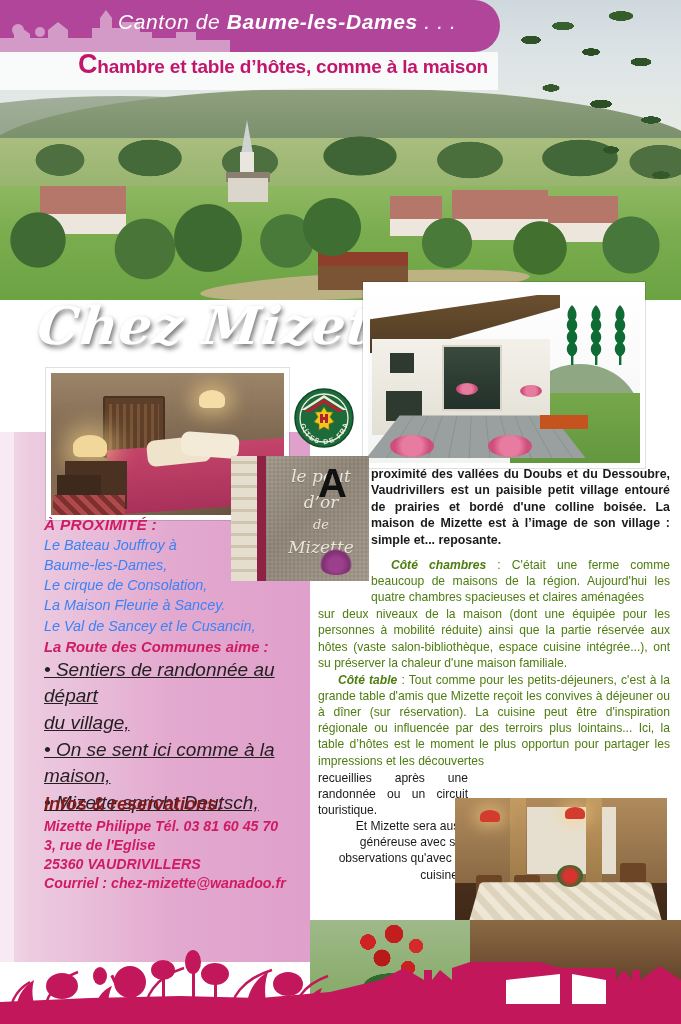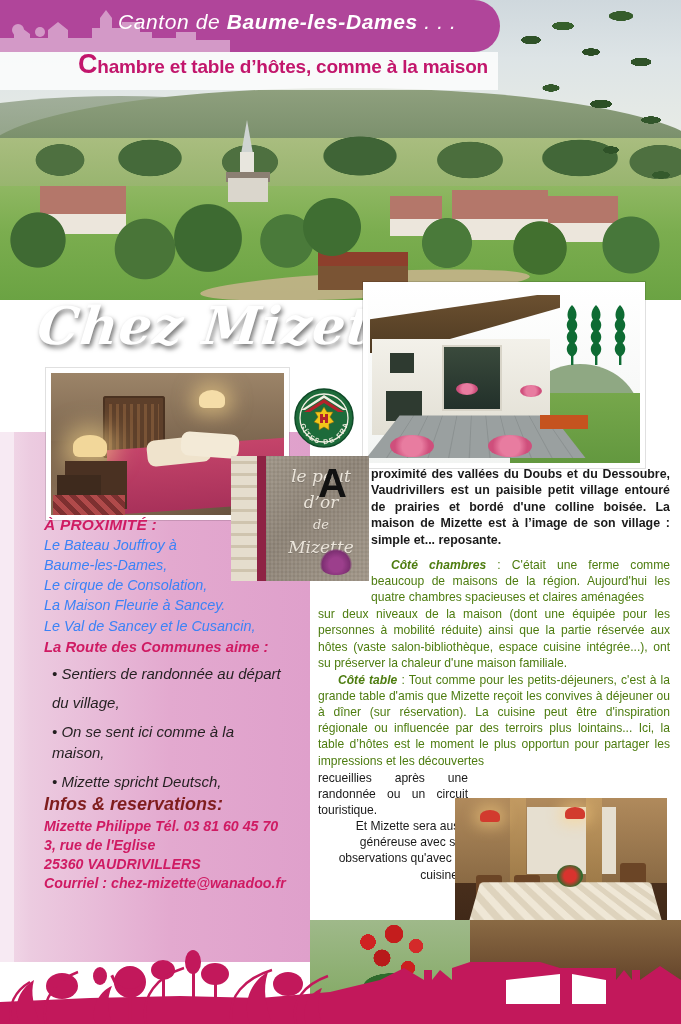--- a/index.html
+++ b/index.html
@@ -225,21 +225,21 @@
   }
   .l-line{
     color:#3b82f6;font-size:14.4px;font-style:italic;line-height:1.40;
     margin:0;white-space:nowrap;
   }
   .l-head2{
     color:#cf1b63;font-size:14.8px;font-weight:bold;font-style:italic;
     margin:3px 0 2px 0;
   }
   .l-bullet{
-    color:#231f20;font-size:15px;font-style:italic;line-height:1.40;margin:8px;
+    color:#231f20;font-size:19px;font-style:italic;line-height:1.40;margin:0;text-decoration:underline;
   }
 
   .infos{
     position:absolute;left:44px;top:794px;width:262px;
   }
   .i-head{
     color:#7f1d1d;font-size:18px;font-weight:bold;font-style:italic;margin:0 0 2px 0;
   }
   .i-line{
     color:#cf1b63;font-size:14.2px;font-weight:bold;font-style:italic;

